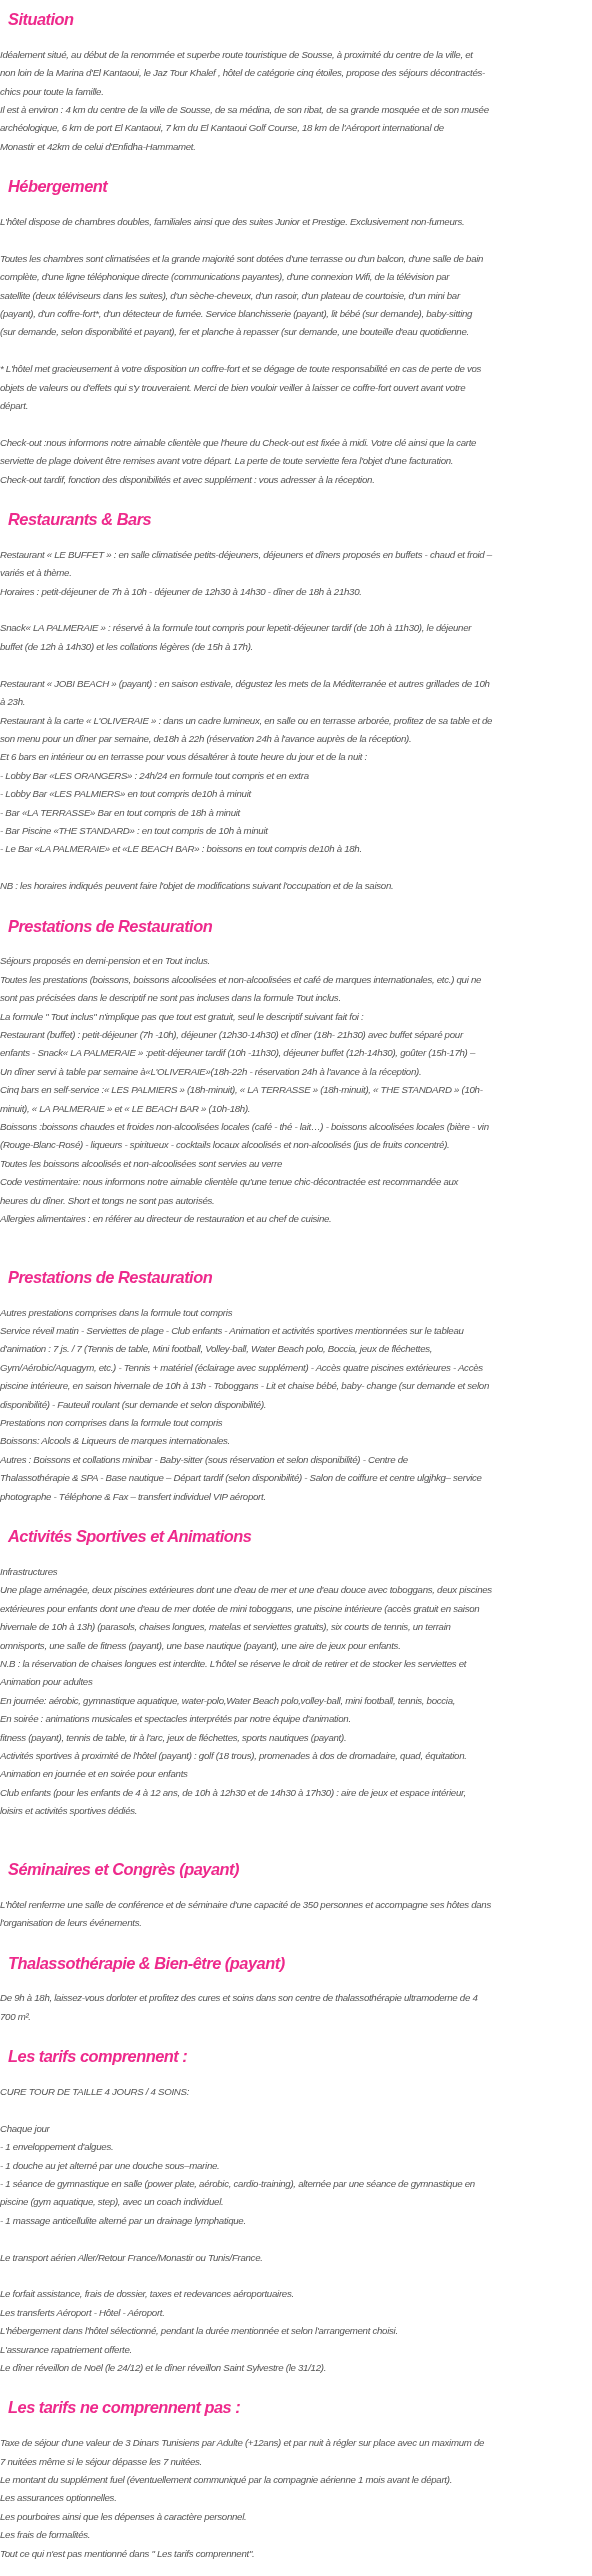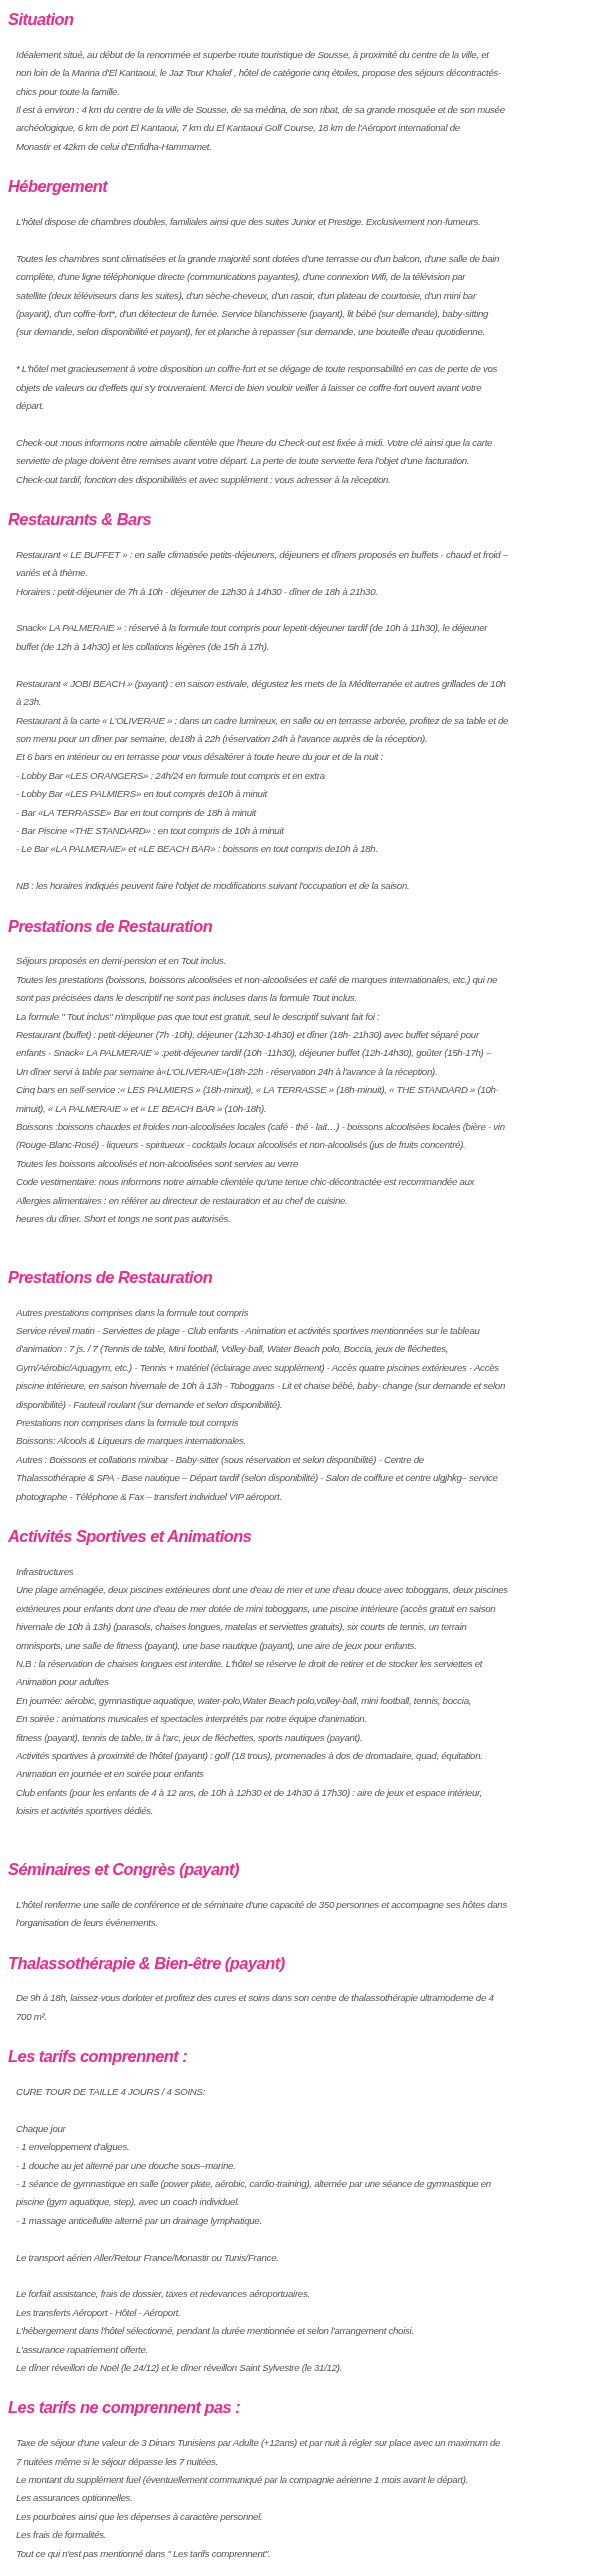--- a/index.html
+++ b/index.html
@@ -14,21 +14,21 @@
     font-family: "Liberation Sans", sans-serif;
     font-style: italic;
     font-weight: bold;
     font-size: 16.4px;
     letter-spacing: -0.5px;
     color: #ee2a8c;
     line-height: 23.5px;
     height: 23.5px;
   }
   .section { margin: 0; }
-  .block { margin: 0; padding-left: 16px; }
+  .block { margin: 0; }
   .line {
     font-style: italic;
     font-size: 9.7px;
     letter-spacing: -0.3px;
     line-height: 18.4px;
     white-space: nowrap;
     overflow: hidden;
   }
   .gap { height: 18.4px; }
   .h-gap-top { height: 11px; }
@@ -110,22 +110,22 @@
         <div class="line">La formule " Tout inclus" n'implique pas que tout est gratuit, seul le descriptif suivant fait foi :</div>
         <div class="line">Restaurant (buffet) : petit-déjeuner (7h -10h), déjeuner (12h30-14h30) et dîner (18h- 21h30) avec buffet séparé pour</div>
         <div class="line">enfants - Snack« LA PALMERAIE » :petit-déjeuner tardif (10h -11h30), déjeuner buffet (12h-14h30), goûter (15h-17h) –</div>
         <div class="line">Un dîner servi à table par semaine à«L'OLIVERAIE»(18h-22h - réservation 24h à l'avance à la réception).</div>
         <div class="line">Cinq bars en self-service :« LES PALMIERS » (18h-minuit), « LA TERRASSE » (18h-minuit), « THE STANDARD » (10h-</div>
         <div class="line">minuit), « LA PALMERAIE » et « LE BEACH BAR » (10h-18h).</div>
         <div class="line">Boissons :boissons chaudes et froides non-alcoolisées locales (café - thé - lait…) - boissons alcoolisées locales (bière - vin</div>
         <div class="line">(Rouge-Blanc-Rosé) - liqueurs - spiritueux - cocktails locaux alcoolisés et non-alcoolisés (jus de fruits concentré).</div>
         <div class="line">Toutes les boissons alcoolisés et non-alcoolisées sont servies au verre</div>
         <div class="line">Code vestimentaire: nous informons notre aimable clientèle qu'une tenue chic-décontractée est recommandée aux</div>
+        <div class="line">heures du dîner. Short et tongs ne sont pas autorisés.</div>
         <div class="line">Allergies alimentaires  : en référer au directeur de restauration et au chef de cuisine.</div>
-        <div class="line">heures du dîner. Short et tongs ne sont pas autorisés.</div>
         <div class="gap"></div>
       </div>
   </section>
     <section class="section">
     <div class="h-gap-top"></div>
     <h2>Prestations de Restauration</h2>
     <div class="h-gap-after"></div>
     <div class="block">
         <div class="line">Autres prestations comprises dans la formule tout compris</div>
         <div class="line">Service réveil matin - Serviettes de plage - Club enfants - Animation et activités sportives mentionnées sur le tableau</div>

